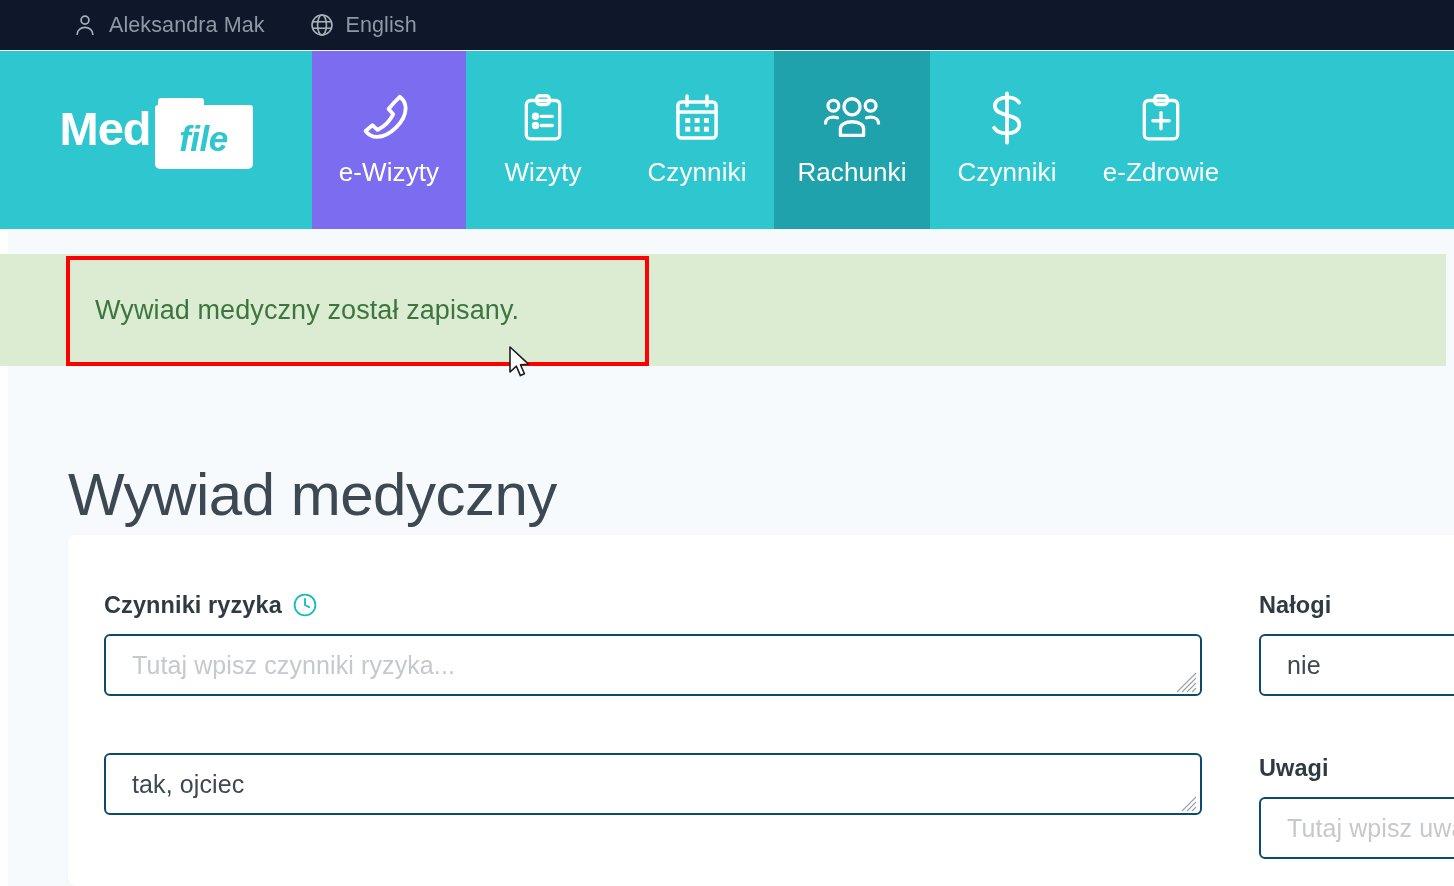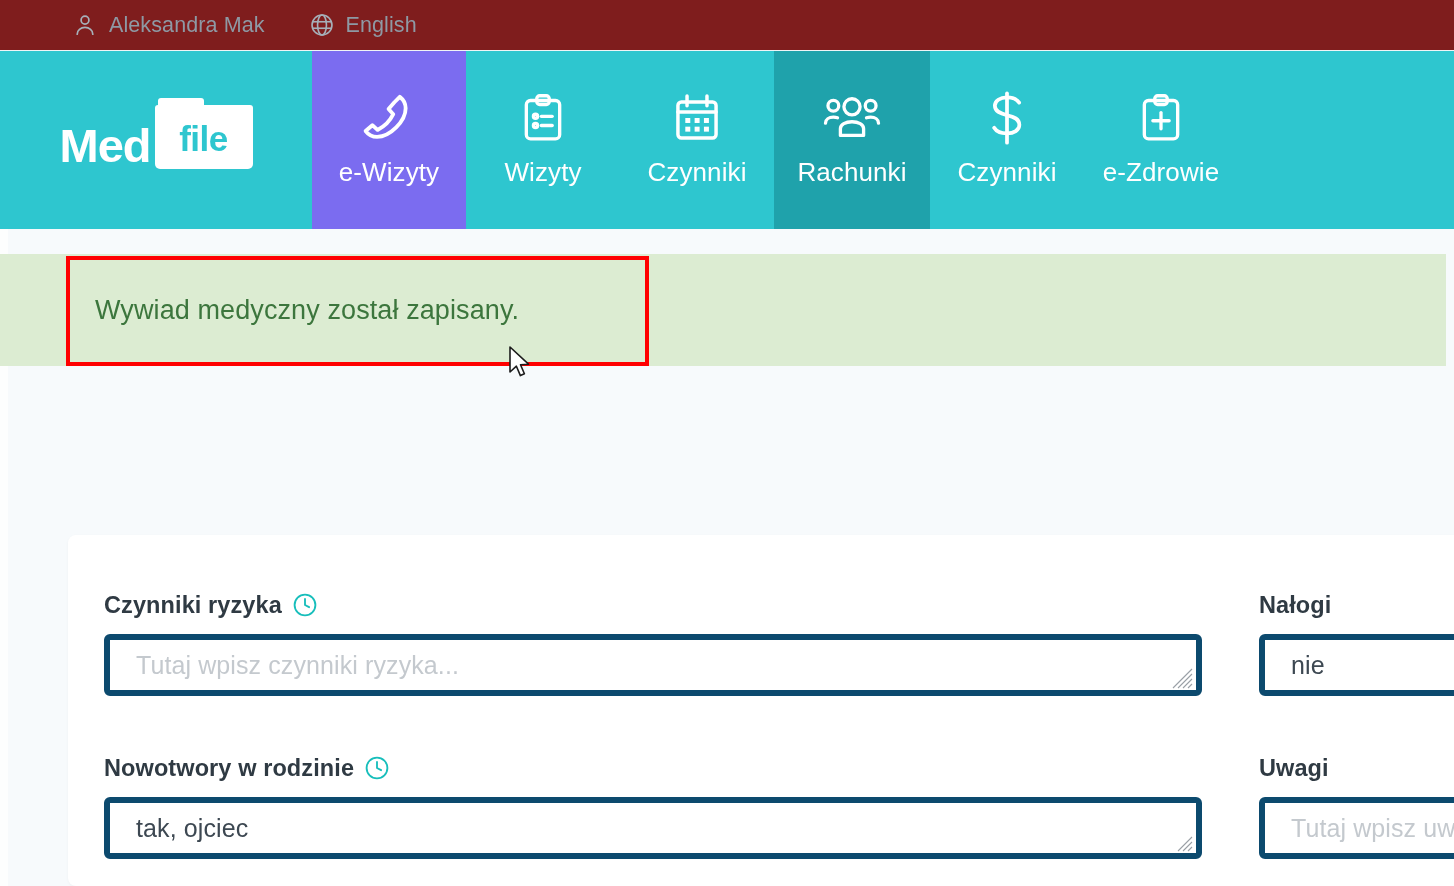--- a/index.html
+++ b/index.html
@@ -18,21 +18,21 @@
     height: 886px;
     overflow: hidden;
     background: #f7fafc;
   }
 
   
   .topbar {
     position: absolute;
     top: 0; left: 0;
     width: 1454px; height: 51px;
-    background: #7f1d1d;
+    background: #0f172a;
     display: flex;
     align-items: center;
     padding-left: 72px;
     border-bottom: 1px solid #f0f4f6;
   }
   .topbar-item {
     display: flex;
     align-items: center;
     gap: 11px;
     color: #8e99a4;
@@ -53,21 +53,21 @@
   }
   .brand {
     width: 312px;
     display: flex;
     align-items: center;
     justify-content: center;
     padding-bottom: 6px;
   }
   .brand-logo {
     display: flex;
-    align-items: flex-end;
+    align-items: flex-start;
     gap: 4px;
   }
   .brand-med {
     color: #ffffff;
     font-size: 47px;
     font-weight: bold;
     letter-spacing: -1px;
     line-height: 1;
   }
   .brand-file-wrap {
@@ -90,20 +90,21 @@
   }
   .brand-file-text {
     position: absolute;
     left: 50%; top: 52%;
     transform: translate(-50%, -50%);
     color: #2ec6cf;
     font-size: 35px;
     font-weight: bold;
     line-height: 1;
     letter-spacing: -.5px;
+    font-style: italic;
   }
 
   .nav-item {
     width: 154px;
     display: flex;
     flex-direction: column;
     align-items: center;
     justify-content: center;
     gap: 10px;
     color: #ffffff;
@@ -209,21 +210,21 @@
   .clock-icon {
     display: flex;
     align-items: center;
     margin-right: 32px;
   }
 
   .textarea {
     position: relative;
     width: 100%;
     height: 62px;
-    border: 6px solid #0c4a6e;
+    border: 2px solid #0c4a6e;
     border-radius: 6px;
     background: #ffffff;
     font-size: 25px;
     color: #3d4852;
     display: flex;
     align-items: center;
     padding-left: 26px;
     overflow: hidden;
     letter-spacing: .1px;
   }
@@ -376,20 +377,21 @@
   </div>
 
   <div class="left-gutter"></div>
 
   <div class="alert">
     <span class="alert-text">Wywiad medyczny został zapisany.</span>
   </div>
 
   <div class="content"></div>
 
+  <h1 class="page-title">Wywiad medyczny</h1>
 
   <div class="card">
     <div class="card-inner">
 
       <div class="field-row row-1">
 
         <div class="field field-wide">
           <div class="field-header">
             <span class="field-label">Czynniki ryzyka</span>
             <span class="clock-icon">
@@ -418,29 +420,20 @@
           </div>
           <div class="textarea">
             <span>nie</span>
           </div>
         </div>
       </div>
 
       <div class="field-row row-2">
 
         <div class="field field-wide">
-          <div class="field-header">
-            <span class="field-label">Nowotwory w rodzinie</span>
-            <span class="clock-icon">
-              <svg width="26" height="26" viewBox="0 0 24 24" fill="none" stroke="#17bebb" stroke-width="1.7" stroke-linecap="round" stroke-linejoin="round">
-                <circle cx="12" cy="12" r="9.6"></circle>
-                <polyline points="12,6.4 12,12 15.8,14"></polyline>
-              </svg>
-            </span>
-          </div>
           <div class="textarea">
             <span>tak, ojciec</span>
             <span class="resize-grip">
               <svg width="22" height="22" viewBox="0 0 22 22" stroke="#9aa0a6" stroke-width="1.1">
                 <line x1="21" y1="7" x2="7" y2="21"></line>
                 <line x1="21" y1="12" x2="12" y2="21"></line>
                 <line x1="21" y1="17" x2="17" y2="21"></line>
               </svg>
             </span>
           </div>

